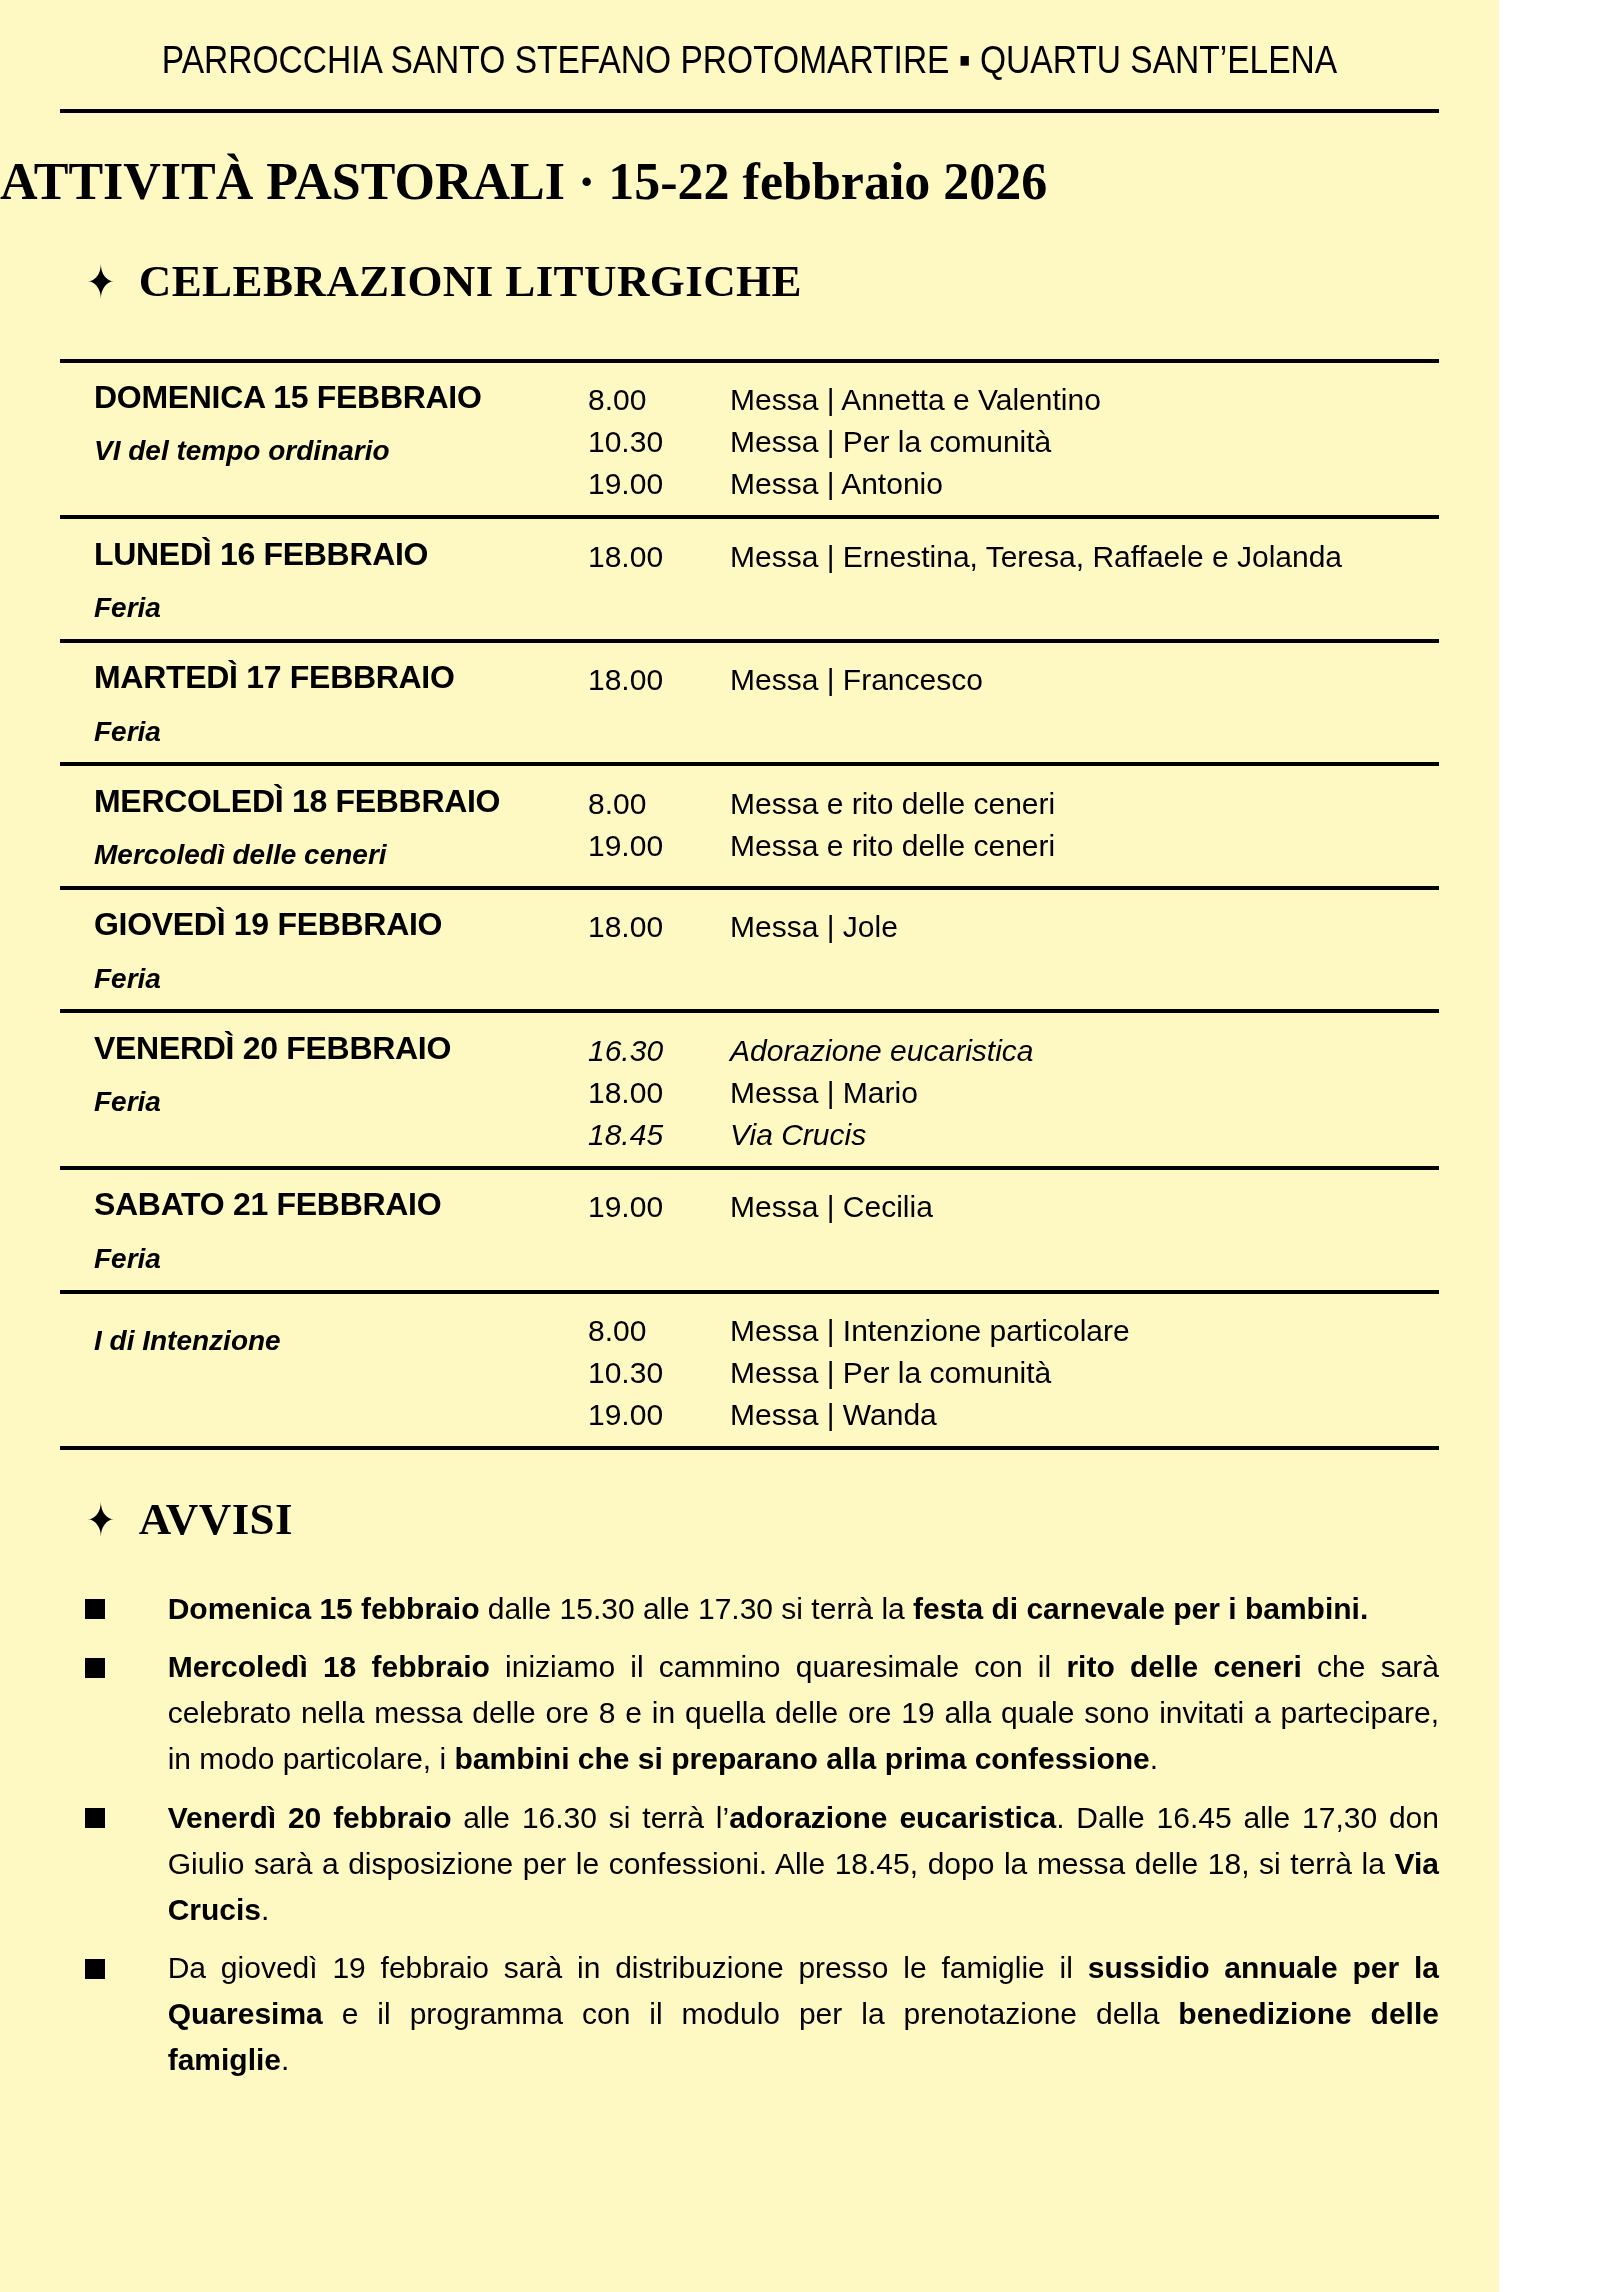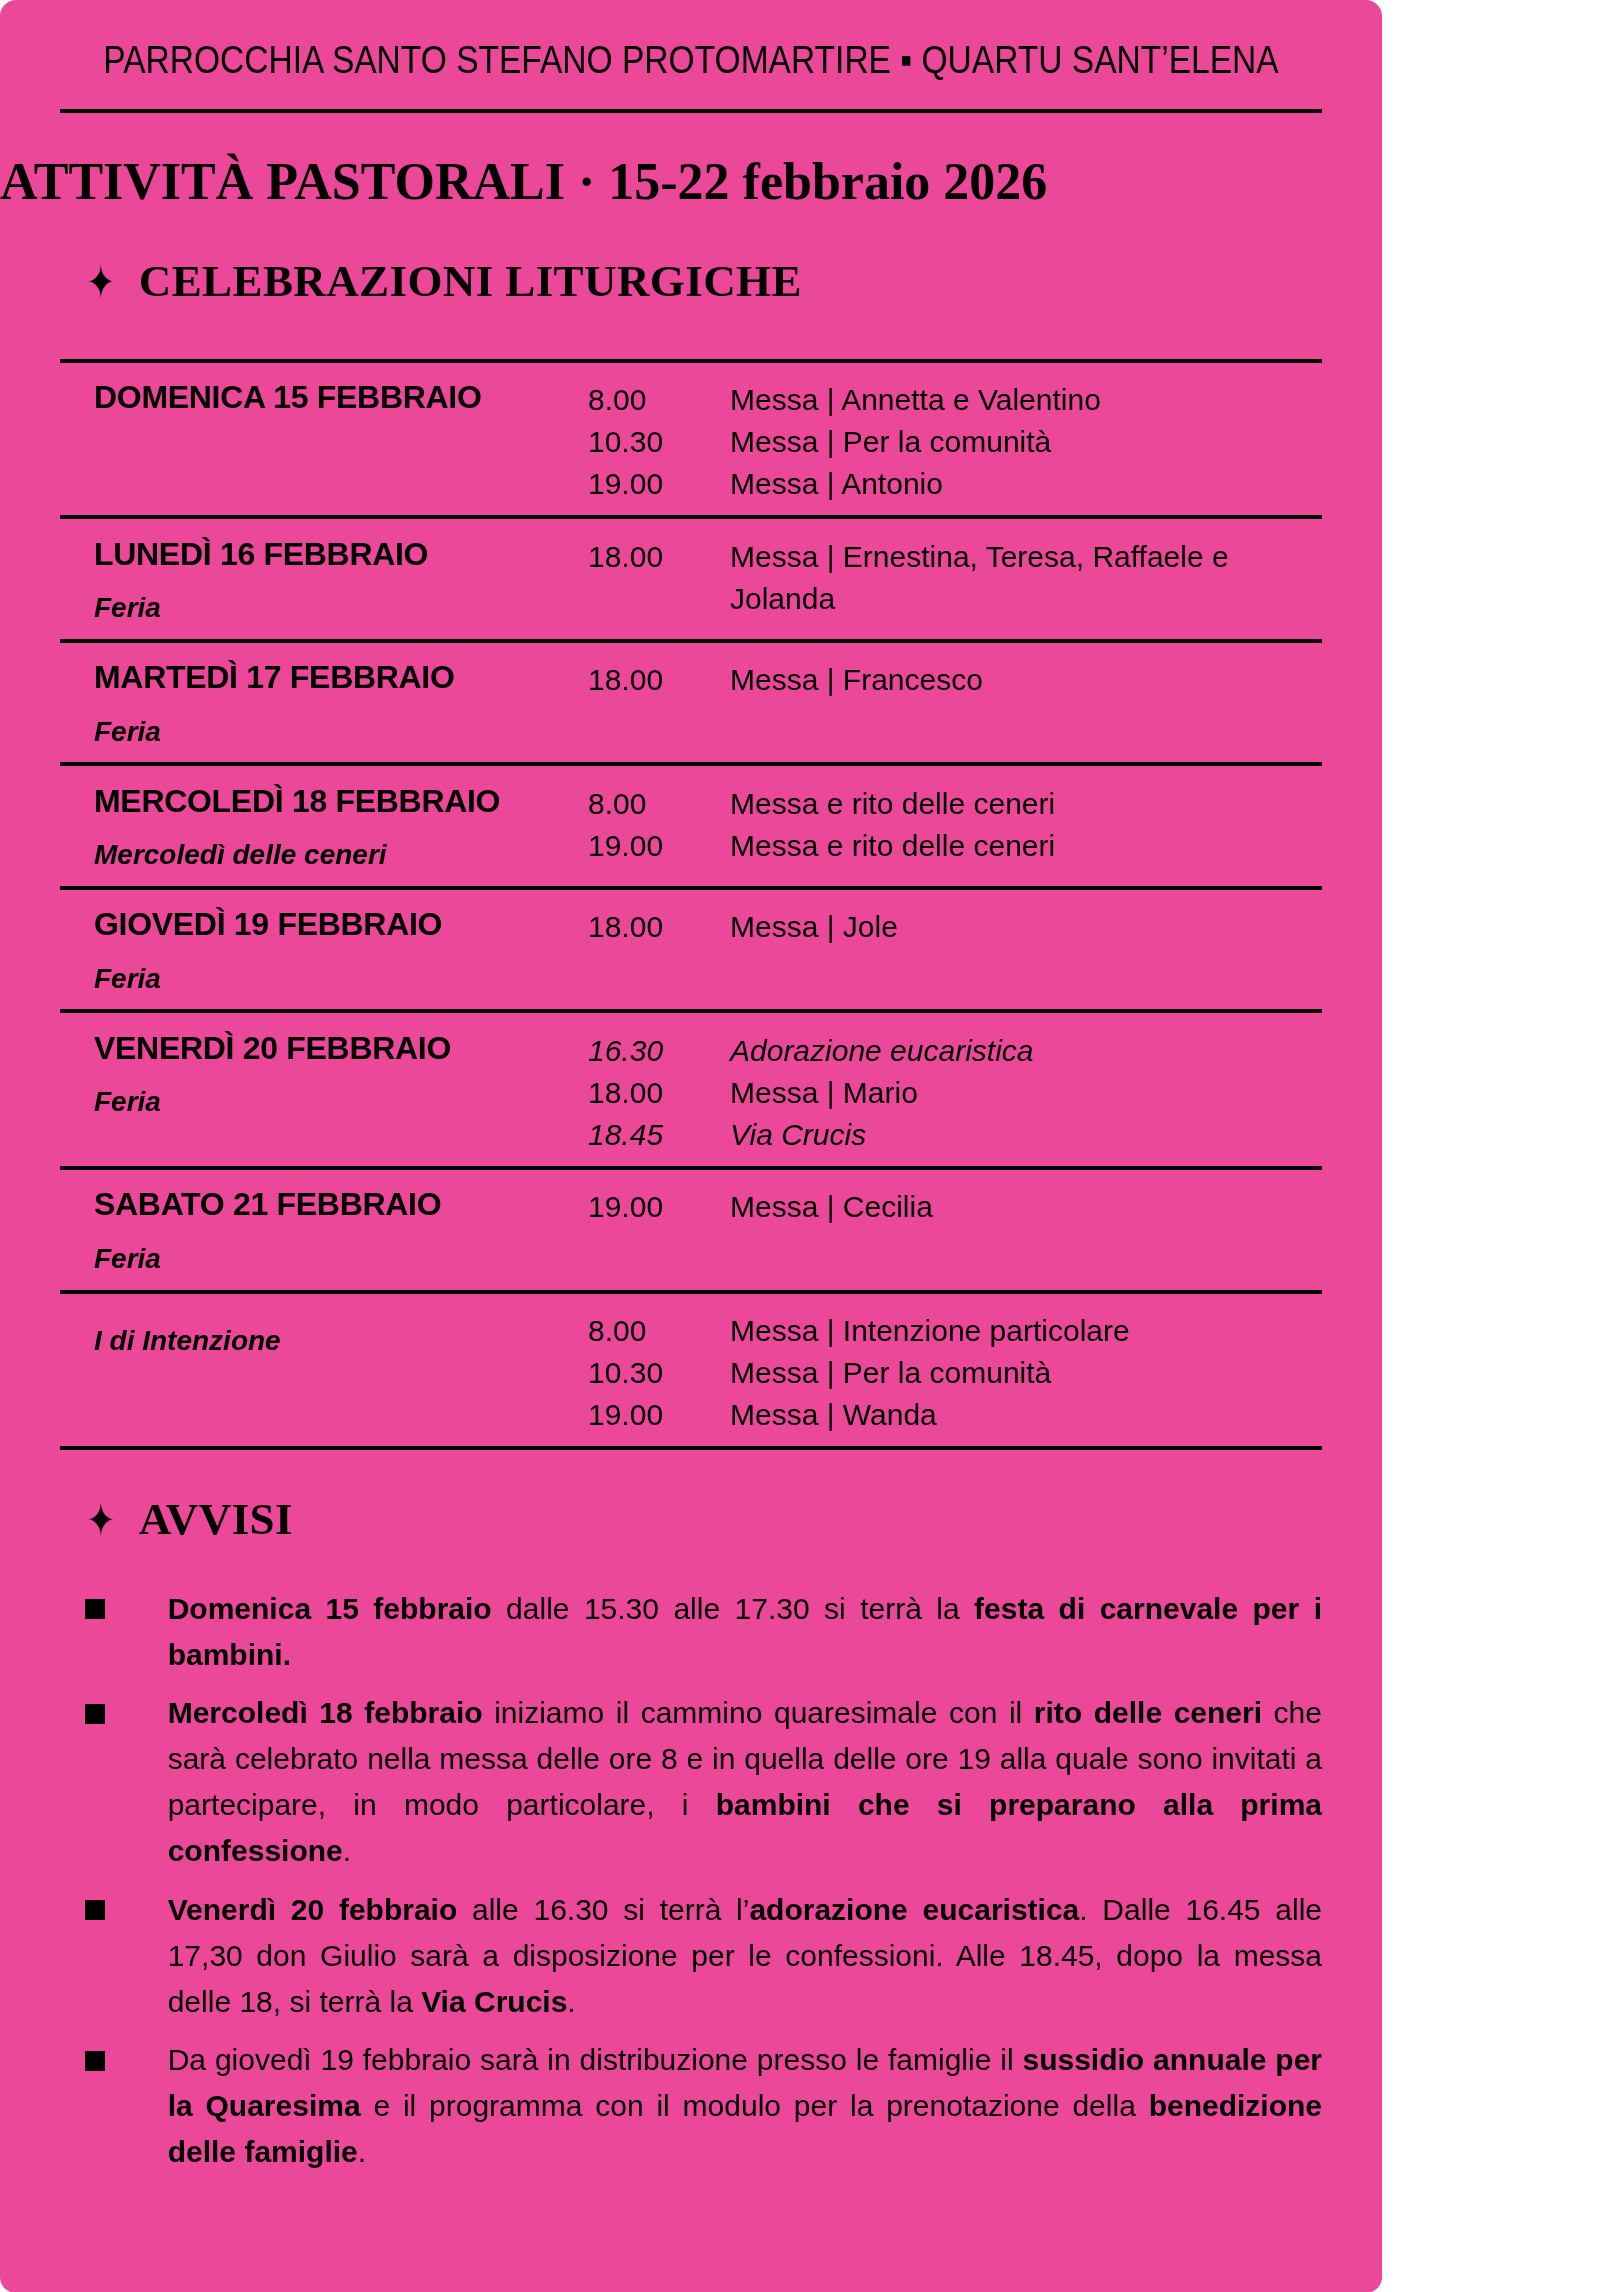--- a/index.html
+++ b/index.html
@@ -2,21 +2,21 @@
 <html lang="it" style="font-size:14.3px"><head>
 <meta charset="utf-8">
 <style>
   html,body{margin:0;padding:0;background:#ffffff;}
   body{
     width:1623px;height:2293px;
     font-family:"Liberation Sans","DejaVu Sans",sans-serif;
     color:#000;
     -webkit-font-smoothing:antialiased;
   }
-  .page{position:relative;width:1382px;height:2293px;background:#ec4899;overflow:hidden;border-radius:16px;}
+  .page{position:relative;width:1499px;height:2293px;background:#fef9c3;overflow:hidden;}
 
   
   .masthead{
     padding-top:39px;text-align:center;font-size:39px;line-height:1.1;
     white-space:nowrap;transform:scaleX(0.86);transform-origin:50% 50%;
     letter-spacing:0;
   }
   .rule{height:4.5px;background:#000;margin-left:60px;margin-right:60px;}
   .masthead-rule{margin-top:27px;}
 
@@ -70,20 +70,21 @@
 
   <h2 class="section-heading">
     <span class="diamond">✦</span>
     <span>CELEBRAZIONI LITURGICHE</span>
   </h2>
 
   <div class="schedule">
   <div class="srow">
     <div class="day-cell">
       <div class="day-name">DOMENICA 15 FEBBRAIO</div>
+      <div class="day-subtitle">VI del tempo ordinario</div>
     </div>
     <div class="entries">
   <div class="entry">
     <span class="entry-time">8.00</span>
     <span class="entry-text">Messa | Annetta e Valentino</span>
   </div>
 
   <div class="entry">
     <span class="entry-time">10.30</span>
     <span class="entry-text">Messa | Per la comunità</span>

